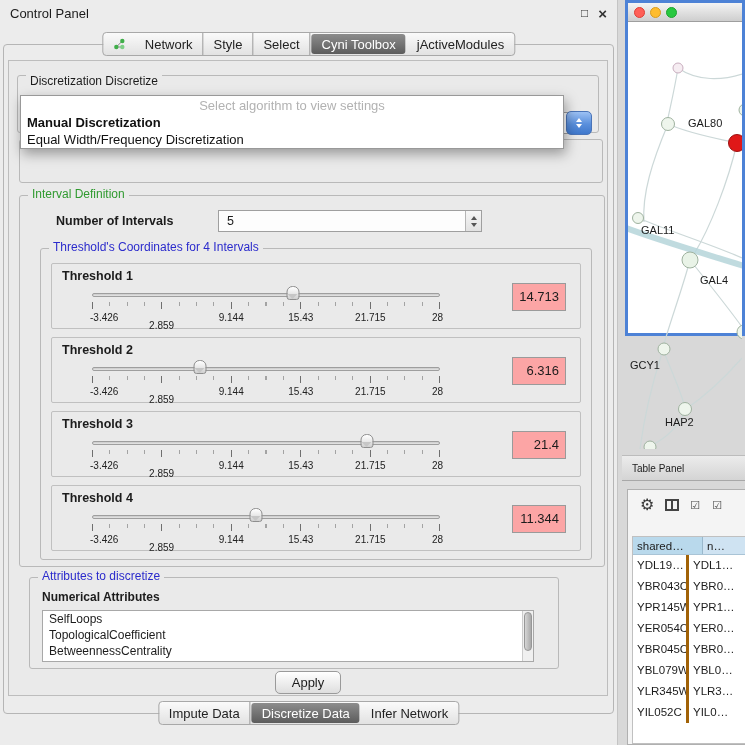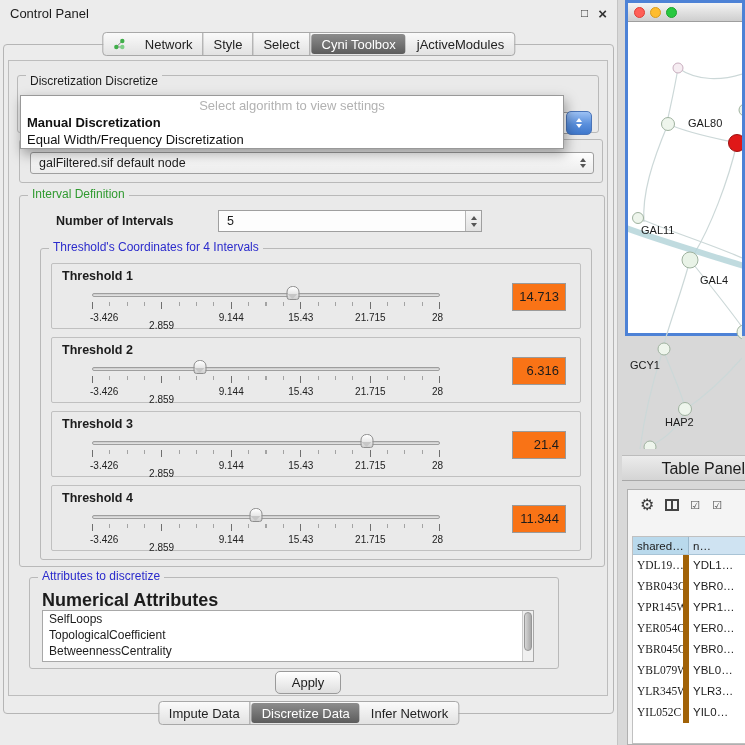--- a/index.html
+++ b/index.html
@@ -67,56 +67,56 @@
   .thumb::after { content:""; position:absolute; left:50%; transform:translateX(-50%); bottom:-5px; width:0; height:0; border:5px solid transparent; border-top-color:#c6c6c6; }
   .tickzone { position:absolute; left:0; right:0; top:16px; height:7px; border-right:1px solid #6f6f6f; }
   .tickzone::before { content:""; position:absolute; left:0; top:0; width:100%; height:4px; background:repeating-linear-gradient(to right,#a3a3a3 0 1px,transparent 1px 5%); }
   .tickzone::after { content:""; position:absolute; left:0; top:0; width:100%; height:7px; background:repeating-linear-gradient(to right,#6f6f6f 0 1px,transparent 1px 20%); }
   .scale-row { position:absolute; left:0; right:0; top:26px; height:12px; font-size:10px; color:#222; }
   .scale-row span { position:absolute; transform:translateX(-50%); white-space:nowrap; }
   .scale-row .s0 { left:-2px; transform:none; }
   .scale-row .s1 { left:20%;margin-top:8px; } .scale-row .s2 { left:40%; }
   .scale-row .s3 { left:60%; } .scale-row .s4 { left:80%; }
   .scale-row .s5 { left:auto; right:-3px; transform:none; }
-  .value-box { position:absolute; right:14px; top:19px; width:54px; height:28px; background:#f97316; border:1px solid #9a9a9a; font-size:13px; text-align:right; line-height:26px; padding-right:6px; }
+  .value-box { position:absolute; right:14px; top:19px; width:54px; height:28px; background:#fca5a5; border:1px solid #9a9a9a; font-size:13px; text-align:right; line-height:26px; padding-right:6px; }
 
   
   #attr-group { left:20px; top:516px; width:530px; height:92px; }
-  .attr-subtitle { position:absolute; left:12px; top:12px; font-size:18px; font-weight:bold; }
+  .attr-subtitle { position:absolute; left:12px; top:12px; font-size:12px; font-weight:bold; }
   .attr-list { position:absolute; left:12px; top:32px; width:492px; height:52px; background:#fff; border:1px solid #a8a8a8; overflow:hidden; font-size:12px; }
   .attr-item { line-height:16px; padding-left:6px; white-space:nowrap; }
   .attr-scrollbar { position:absolute; right:0; top:0; bottom:0; width:11px; background:#f0f0f0; border-left:1px solid #ccc; }
   .attr-scroll-thumb { position:absolute; left:1px; right:1px; top:1px; height:78%; background:linear-gradient(to right,#d6d6d6,#a9a9a9); border:1px solid #979797; border-radius:4px; }
 
   .apply-btn { position:absolute; left:50%; transform:translateX(-50%); top:610px; width:66px; height:23px; border:1px solid #9a9a9a; border-radius:5px; background:linear-gradient(#ffffff,#dedede); font-size:13px; text-align:center; line-height:21px; }
 
   
   .network-window { position:absolute; left:625px; top:0; width:120px; height:336px; border:3px solid #4d82d6; background:#fff; }
   .mac-titlebar { height:19px; background:linear-gradient(#f4f4f4,#cecece); border-bottom:1px solid #9e9e9e; display:flex; align-items:center; gap:5px; padding-left:6px; }
   .tl { width:11px; height:11px; border-radius:50%; }
   .tl.red { background:#ff5f57; border:1px solid #de3e36; }
   .tl.yellow { background:#febc2e; border:1px solid #d89c1e; }
   .tl.green { background:#28c840; border:1px solid #1da32f; }
   .net-canvas { display:block; width:114px; height:427px; }
   .net-canvas text { font-family:"Liberation Sans",sans-serif; font-size:11px; fill:#1a1a1a; }
 
-  .table-panel-bar { position:absolute; left:622px; top:455px; width:123px; height:26px; background:linear-gradient(#ececec,#d4d4d4); border-top:1px solid #bcbcbc; border-bottom:1px solid #a8a8a8; line-height:26px; padding-left:10px; font-size:16px;text-align:right; }
+  .table-panel-bar { position:absolute; left:622px; top:455px; width:123px; height:26px; background:linear-gradient(#ececec,#d4d4d4); border-top:1px solid #bcbcbc; border-bottom:1px solid #a8a8a8; line-height:26px; padding-left:10px; font-size:10px; }
 
   .table-window { position:absolute; left:627px; top:489px; width:118px; height:256px; background:#f4f4f4; border:1px solid #b0b0b0; border-right:none; }
   .tw-toolbar { height:30px; display:flex; align-items:center; gap:11px; padding-left:12px; }
   .icon-gear { font-size:16px; color:#3a3a3a; line-height:1; }
   .icon-columns { width:14px; height:12px; border:2px solid #444; position:relative; }
   .icon-columns::after { content:""; position:absolute; left:4px; top:0; bottom:0; width:2px; background:#444; }
   .icon-checks { font-size:11px; color:#444; letter-spacing:1px; }
   .tw-table { position:absolute; left:4px; right:0; top:46px; bottom:0; background:#fff; border:1px solid #c0c0c0; border-right:none; font-size:11.5px; overflow:hidden; }
   .thead { display:flex; height:18px; border-bottom:1px solid #a9c4d6; }
-  .th1 { width:56px; background:#b9d9ec; border-right:1px solid #9ab8cc; padding-left:4px; line-height:18px; overflow:hidden; white-space:nowrap; }
+  .th1 { width:70px; background:#b9d9ec; border-right:1px solid #9ab8cc; padding-left:4px; line-height:18px; overflow:hidden; white-space:nowrap; }
   .th2 { flex:1; background:#cfe3f2; padding-left:4px; line-height:18px; overflow:hidden; white-space:nowrap; }
   .trow { display:flex; height:21px; line-height:21px; }
-  .td1 { width:56px; padding-left:4px; border-right:6px solid #a16207; overflow:hidden; white-space:nowrap;font-family:Liberation Serif, serif; }
+  .td1 { width:56px; padding-left:4px; border-right:3px solid #a16207; overflow:hidden; white-space:nowrap; }
   .td2 { flex:1; padding-left:4px; overflow:hidden; white-space:nowrap; }
 
   .net-tab-icon { display:inline-block; width:12px; height:12px; }
 </style>
 </head>
 <body>
 
 <div class="control-panel">
   <div class="cp-header">
     <span>Control Panel</span>
@@ -164,27 +164,20 @@
       </div>
       <div class="popup">
         <div class="popup-hint">Select algorithm to view settings</div>
         <div class="popup-opt bold">Manual Discretization</div>
         <div class="popup-opt">Equal Width/Frequency Discretization</div>
       </div>
     </div>
 
     <div class="groupbox" id="td-group">
       <span class="gtitle">Table Data</span>
-      <div class="combo">
-        <span>galFiltered.sif default node</span>
-        <span class="stepper">
-          <span class="g-arr-up"></span>
-          <span class="g-arr-dn"></span>
-        </span>
-      </div>
     </div>
 
     <div class="groupbox" id="interval-group">
       <span class="gtitle green">Interval Definition</span>
       <span class="intervals-label">Number of Intervals</span>
       <div class="spinner">
         <span class="spin-val">5</span>
         <span class="spin-btns">
           <span class="g-arr-up"></span>
           <span class="g-arr-dn"></span>

